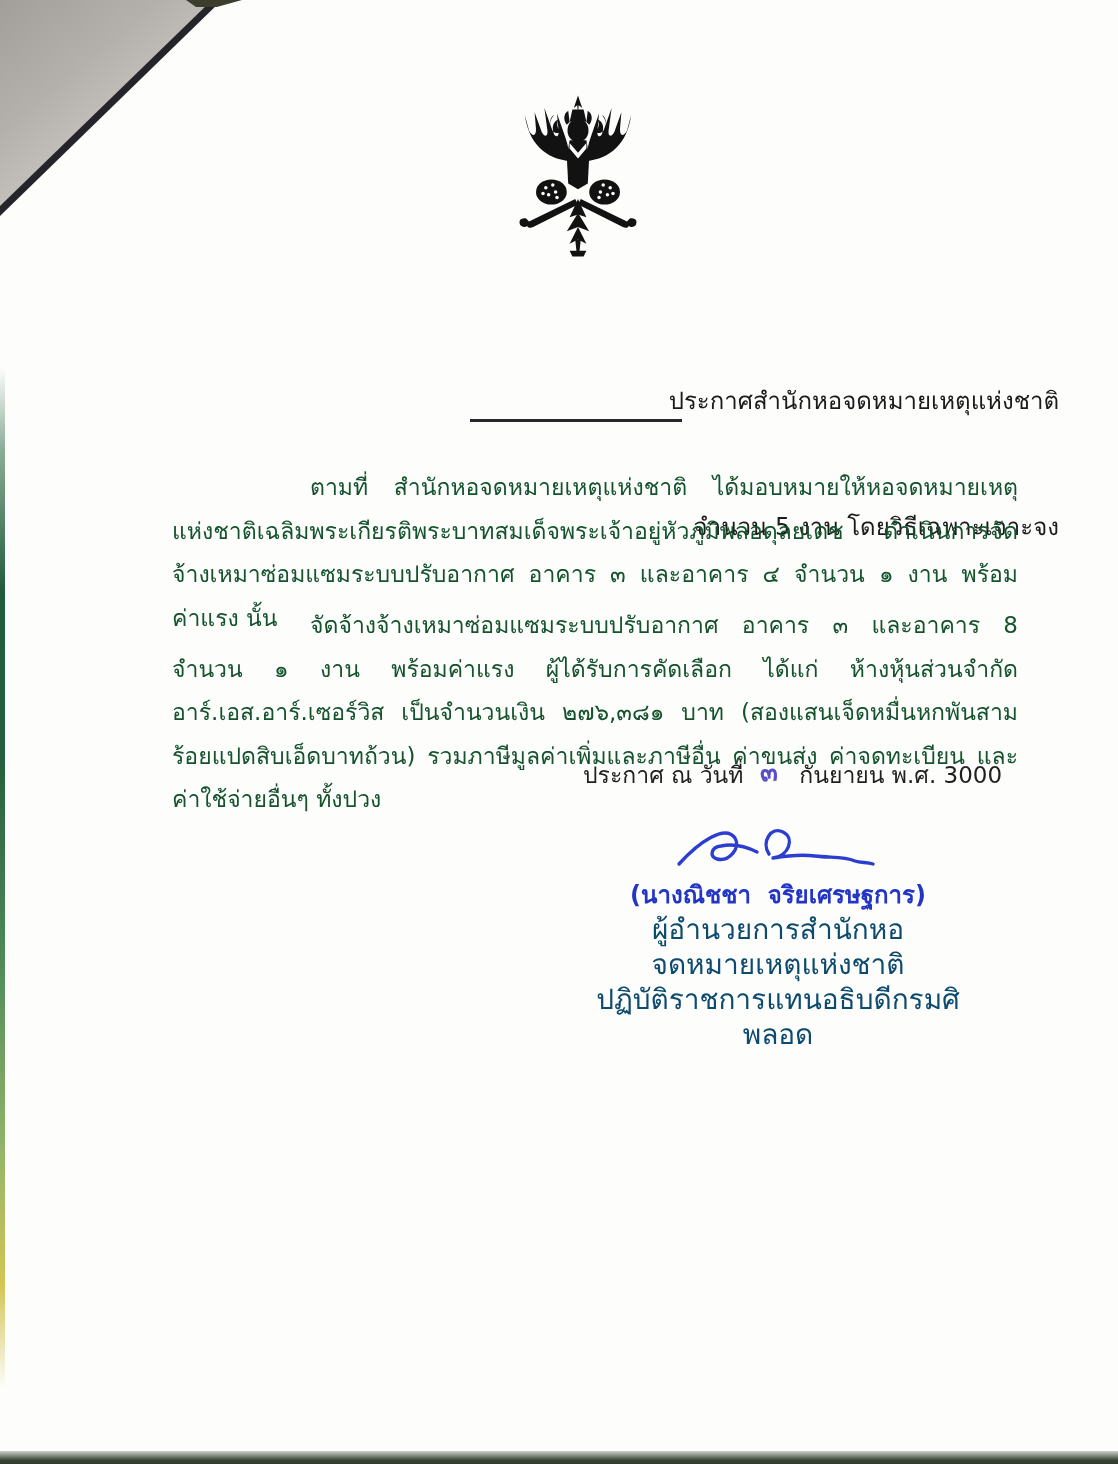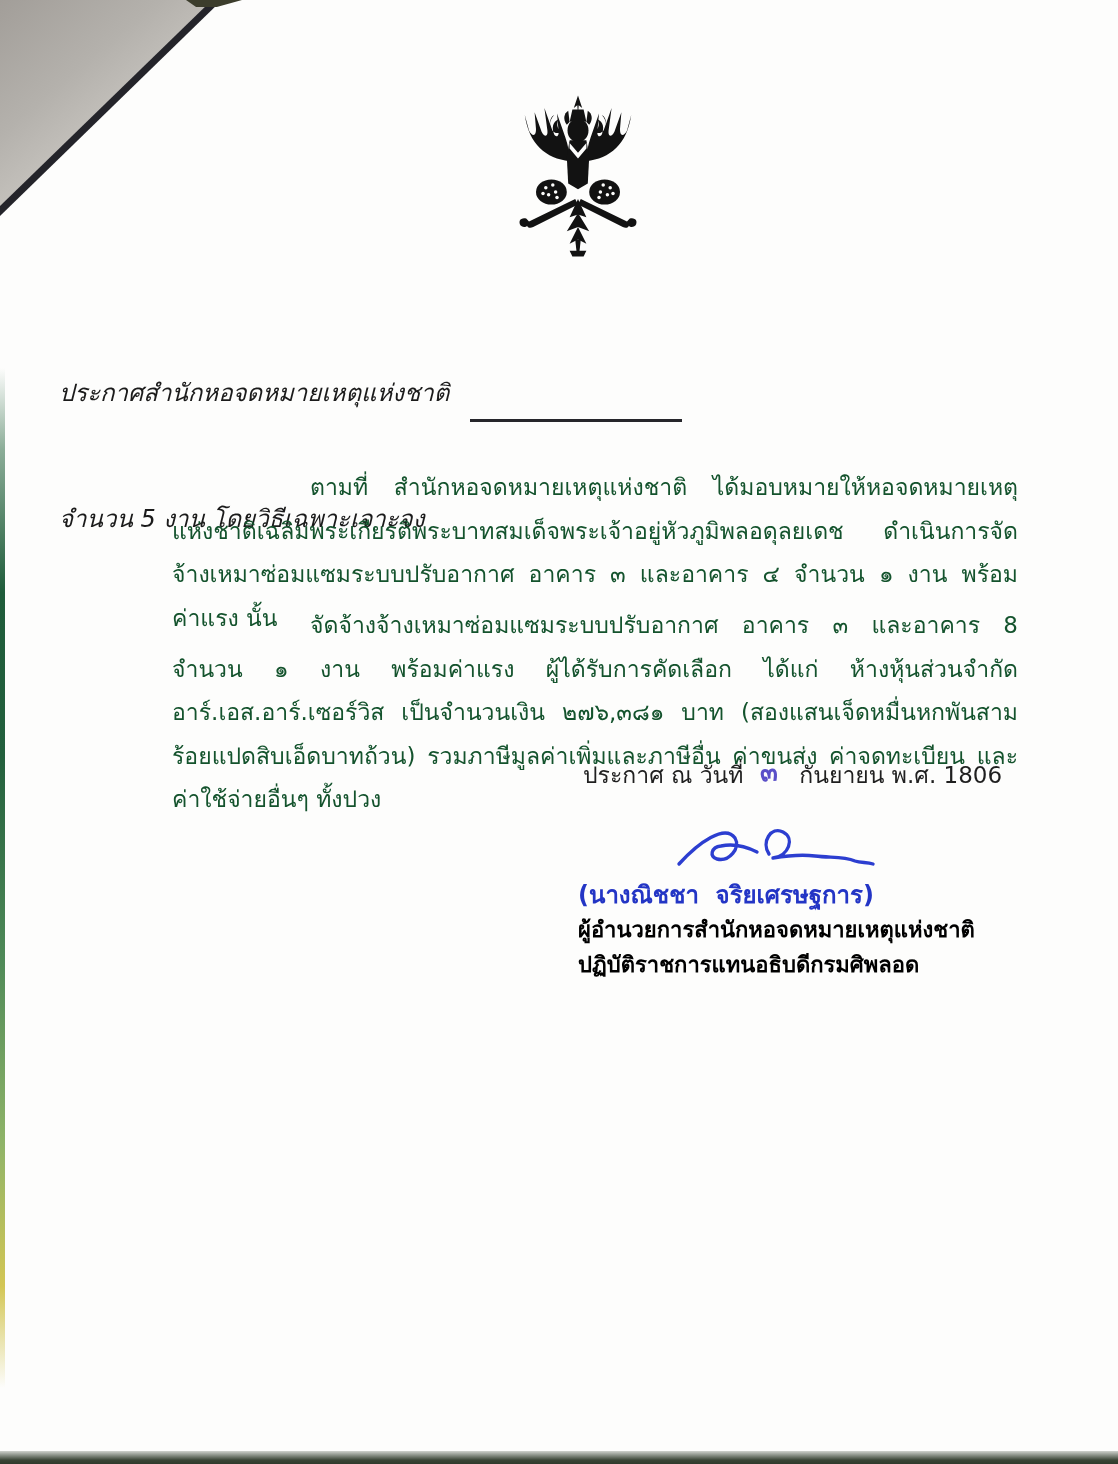--- a/index.html
+++ b/index.html
@@ -43,24 +43,23 @@
   .bottom-scan-band {
     position: absolute; left: 0; bottom: 0; width: 100%; height: 13px;
     background: linear-gradient(to bottom, rgba(70,80,64,0.25), #3a4536 70%, #2f3a2c);
   }
   
   .emblem {
     position: absolute; left: 508px; top: 92px; width: 140px; height: 172px;
   }
   
   .title-block {
-    position: absolute; left: 59px; top: 288px; width: 1000px;
-    text-align: left; font-size: 24px; line-height: 42px; color: #1b1b1b;
+    position: absolute; left: 59px; top: 296px; width: 1000px;
+    text-align: right; font-size: 24px; line-height: 42px; color: #1b1b1b;
     white-space: pre-wrap;
-    font-style: italic;
   }
   .divider {
     position: absolute; left: 470px; top: 419px; width: 212px; height: 3px;
     background: #26262b;
   }
   
   .para {
     position: absolute; left: 172px; width: 846px;
     font-size: 23px; line-height: 43.5px; text-align: justify;
     color: #14532d; text-indent: 138px;
@@ -71,29 +70,29 @@
   .date-line {
     position: absolute; left: 583px; top: 753px;
     font-size: 23px; color: #1f1f1f; white-space: nowrap;
   }
   .date-day {
     display: inline-block; color: #5a4fc8; font-size: 26px; font-weight: 600;
     margin: 0 22px 0 16px; transform: rotate(-4deg) translateY(-2px);
   }
   
   .sig-block {
-    position: absolute; left: 578px; top: 812px; width: 400px; 
+    position: absolute; left: 578px; top: 812px; width: 400px; text-align: center;
   }
   .sig-ink { width: 210px; height: 64px; display: block; margin: 0 auto 2px auto; }
   .sig-name {
     font-size: 24px; font-weight: 700; color: #2335c5; line-height: 34px;
     white-space: pre-wrap;
   }
   .sig-title {
-    font-size: 22px; font-weight: 700; color: #000000; line-height: 35px;
+    font-size: 28px; font-weight: 400; color: #0c4a6e; line-height: 35px;
   }
 </style>
 </head>
 <body>
 
 <div id="page">
 
   <div class="fold-dark-edge"></div>
   <div class="fold-gray"></div>
   <div class="fold-top-sliver"></div>
@@ -151,21 +150,21 @@
   <div class="title-block">
     <div>ประกาศสำนักหอจดหมายเหตุแห่งชาติ</div>
     <div>จำนวน 5 งาน โดยวิธีเฉพาะเจาะจง</div>
   </div>
   <div class="divider"></div>
 
   <p class="para para1">ตามที่ สำนักหอจดหมายเหตุแห่งชาติ ได้มอบหมายให้หอจดหมายเหตุแห่งชาติเฉลิมพระเกียรติพระบาทสมเด็จพระเจ้าอยู่หัวภูมิพลอดุลยเดช ดำเนินการจัดจ้างเหมาซ่อมแซมระบบปรับอากาศ อาคาร ๓ และอาคาร ๔ จำนวน ๑ งาน พร้อมค่าแรง นั้น</p>
   <p class="para para2">จัดจ้างจ้างเหมาซ่อมแซมระบบปรับอากาศ อาคาร ๓ และอาคาร 8 จำนวน ๑ งาน พร้อมค่าแรง ผู้ได้รับการคัดเลือก ได้แก่ ห้างหุ้นส่วนจำกัด อาร์.เอส.อาร์.เซอร์วิส เป็นจำนวนเงิน ๒๗๖,๓๘๑ บาท (สองแสนเจ็ดหมื่นหกพันสามร้อยแปดสิบเอ็ดบาทถ้วน) รวมภาษีมูลค่าเพิ่มและภาษีอื่น ค่าขนส่ง ค่าจดทะเบียน และค่าใช้จ่ายอื่นๆ ทั้งปวง</p>
 
   <div class="date-line">
-    <span>ประกาศ ณ วันที่</span><span class="date-day">๓</span><span>กันยายน พ.ศ. 1806</span>
+    <span>ประกาศ ณ วันที่</span><span class="date-day">๓</span><span>กันยายน พ.ศ. 3000</span>
   </div>
 
   <div class="sig-block">
     <svg class="sig-ink" viewBox="0 0 210 64" aria-hidden="true">
       <g fill="none" stroke="#2c3ed0" stroke-width="3.4" stroke-linecap="round" stroke-linejoin="round">
         <path d="M6 52 C26 30, 52 12, 62 26 C68 36, 56 50, 44 47 C36 45, 38 35, 48 34 C62 31, 74 35, 84 40"></path>
         <path d="M96 42 C88 30, 98 14, 110 20 C122 26, 116 44, 100 46 C112 44, 128 42, 142 44 C158 46, 170 44, 182 49 C188 51, 194 50, 200 52"></path>
       </g>
     </svg>
     <div class="sig-name">(นางณิชชา  จริยเศรษฐการ)</div>

